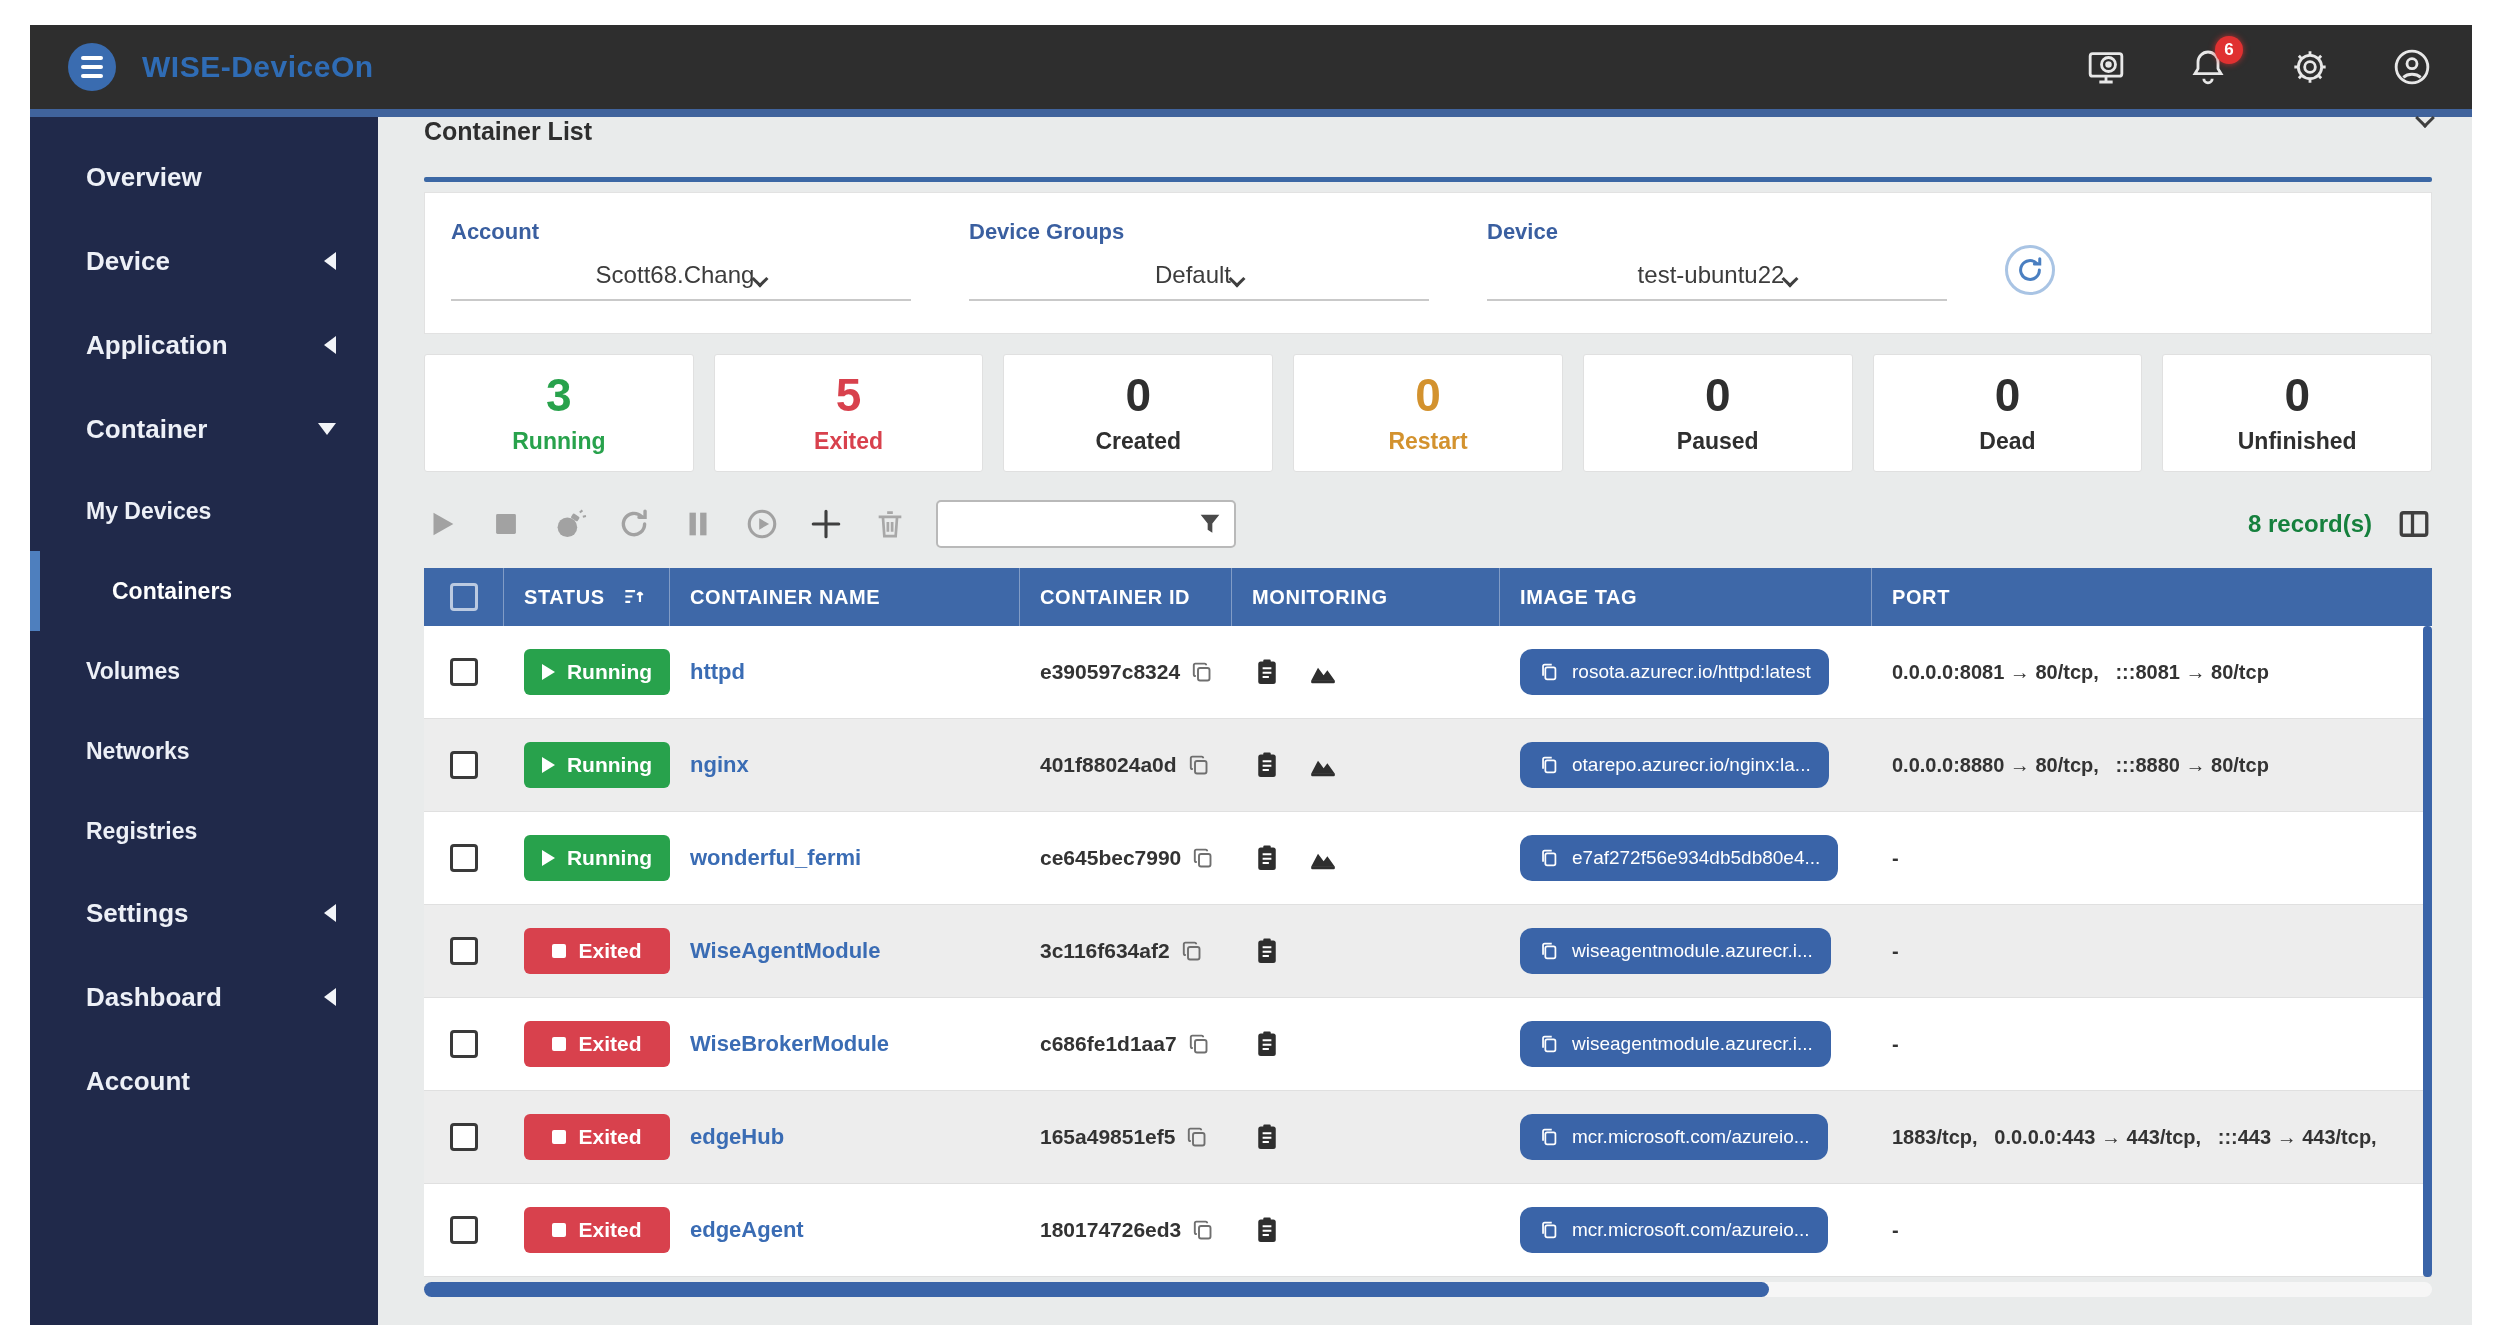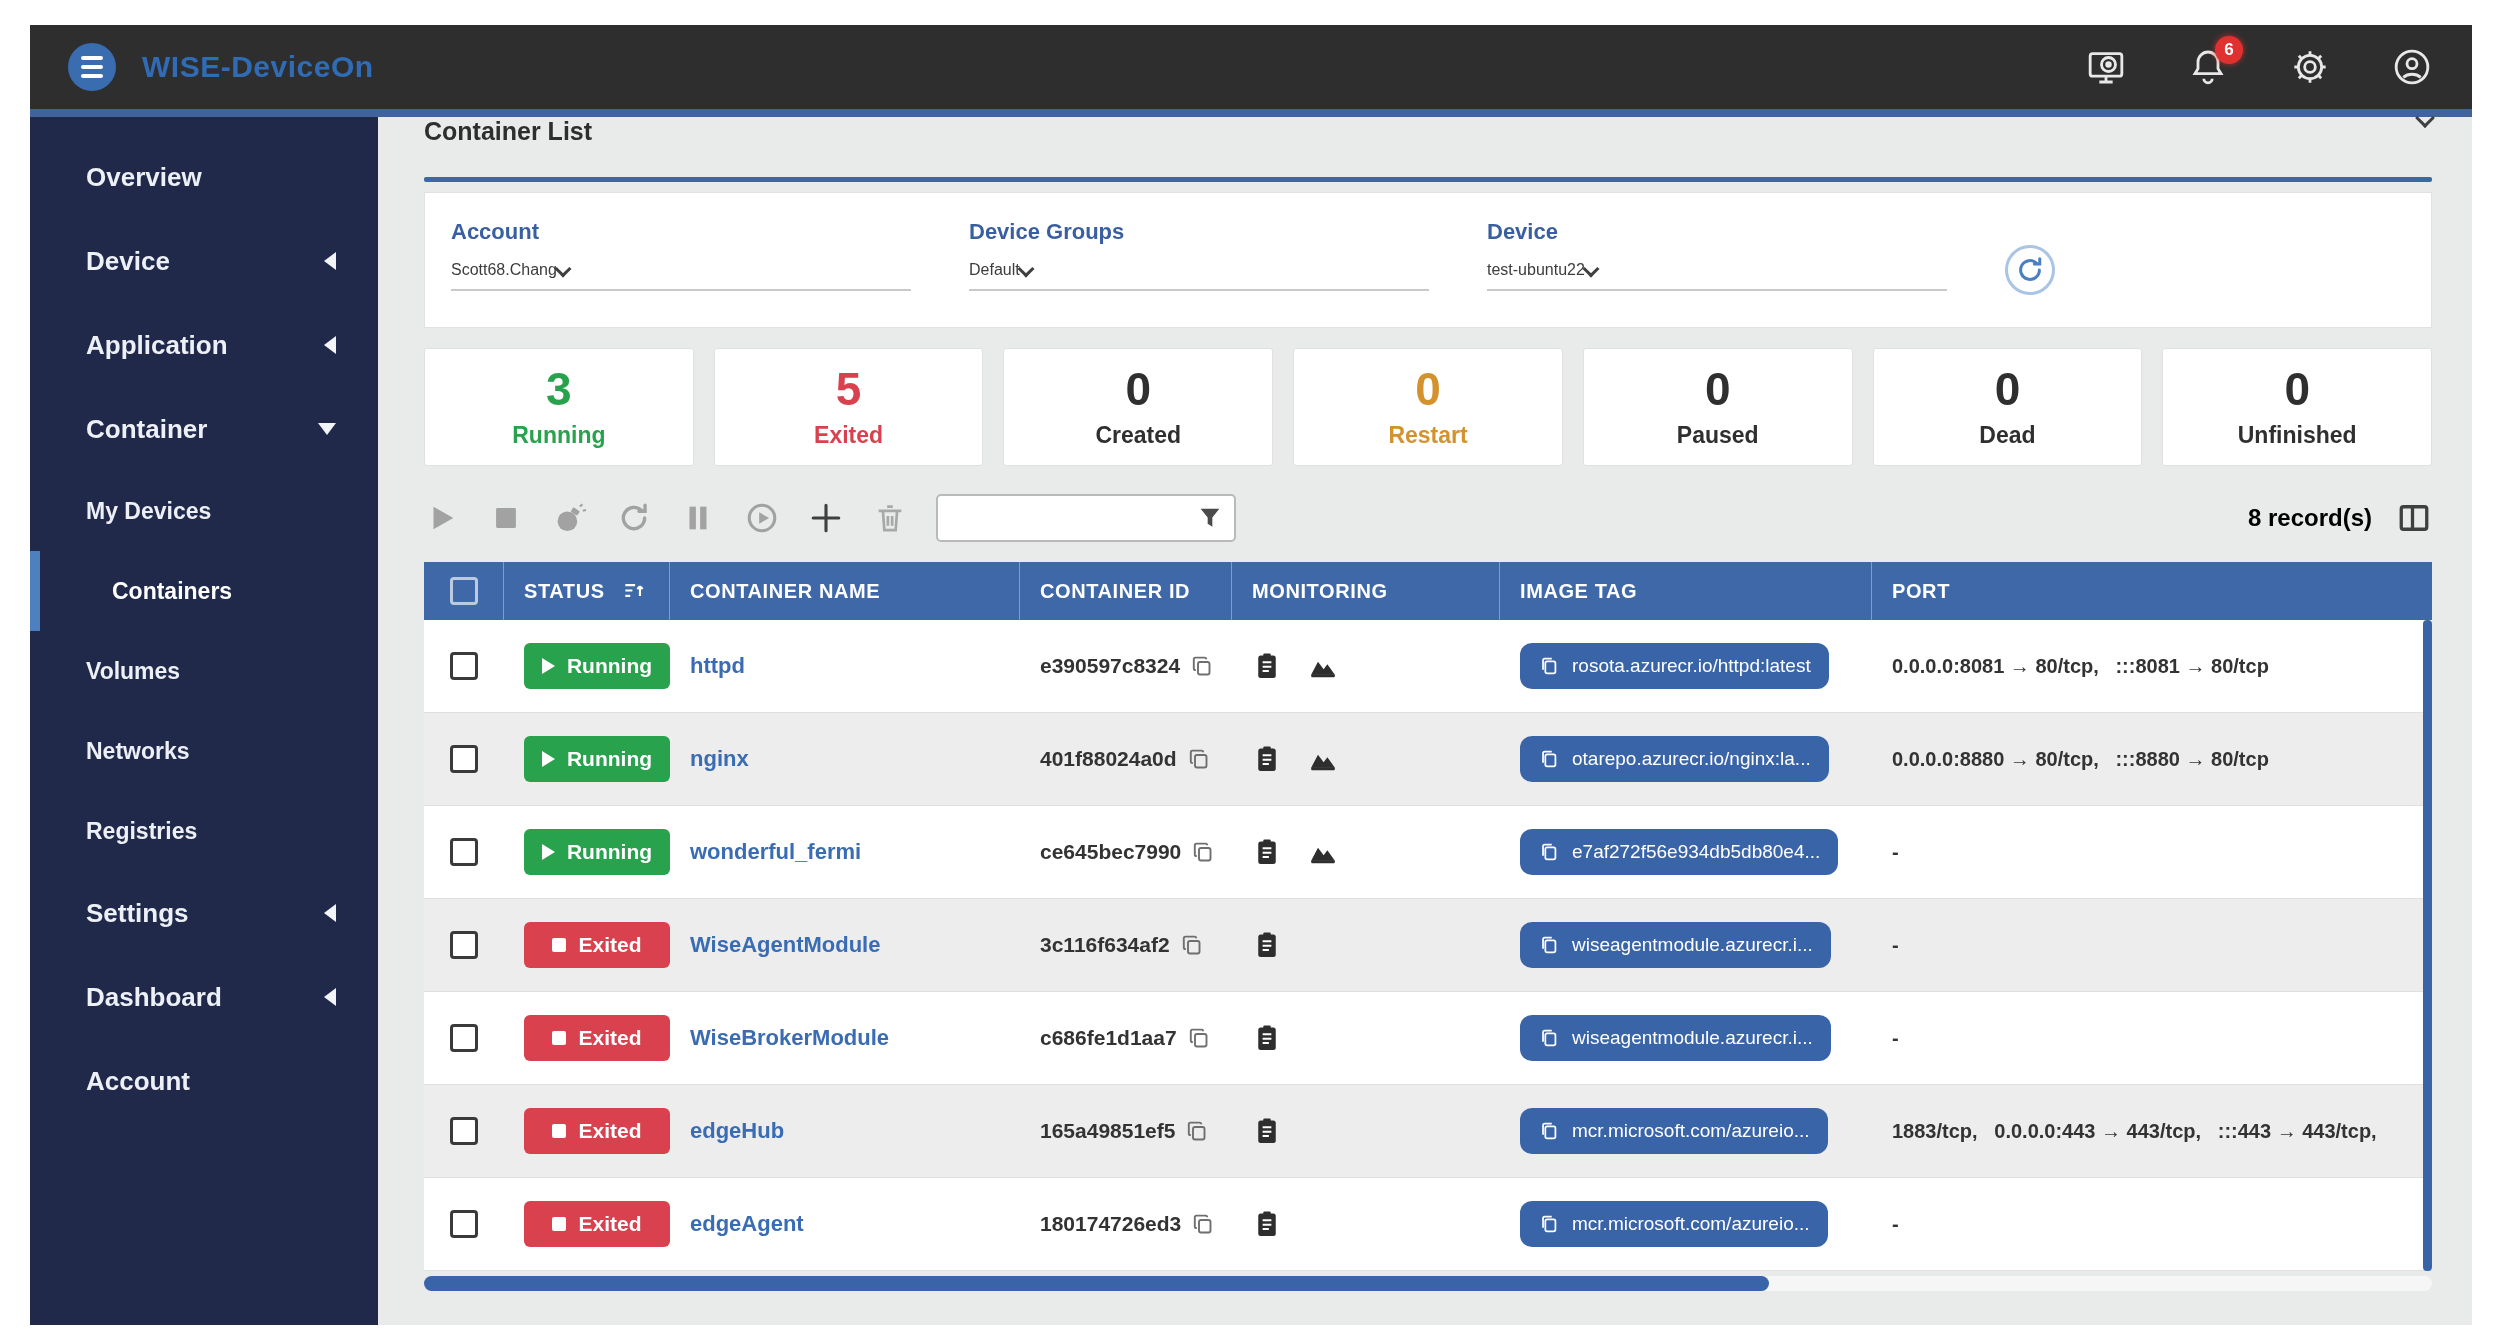--- a/index.html
+++ b/index.html
@@ -32,38 +32,38 @@
   
   .main { flex:1; background:#e9ebeb; padding:0 40px 0 46px; min-width:0; }
   .panel-head { height:60px; display:flex; justify-content:space-between; }
   .panel-title { font-size:25px; font-weight:bold; color:#2e2e2e; }
   .chev { width:14px; height:14px; border-right:3px solid #3f3f3f; border-bottom:3px solid #3f3f3f; transform:rotate(45deg); margin-top:-6px; cursor:pointer; }
   .blue-rule { height:5px; background:#3c68a5; border-radius:2px; }
 
   .filter-card { background:#fff; border:1px solid #e2e2e2; margin-top:10px; padding:26px 26px 32px; display:flex; align-items:flex-start; }
   .fgroup { width:460px; margin-right:58px; }
   .flabel { font-size:22px; font-weight:bold; color:#3a5fa0; }
-  .fvalue { margin-top:16px; display:flex; align-items:flex-end; justify-content:flex-start; border-bottom:2px solid #c9c9c9; padding-bottom:10px; font-size:16px; color:#3c3c3c; cursor:pointer; }
+  .fvalue { margin-top:16px; display:flex; align-items:flex-end; justify-content:center; border-bottom:2px solid #c9c9c9; padding-bottom:10px; font-size:24px; color:#3c3c3c; cursor:pointer; }
   .fvalue .chev { width:12px; height:12px; margin-bottom:4px; }
   .refresh-btn { width:50px; height:50px; border:3px solid #a9c4e4; border-radius:50%; display:flex; align-items:center; justify-content:center; margin-top:26px; cursor:pointer; }
   .refresh-btn svg { width:30px; height:30px; }
 
   .cards { display:flex; gap:20px; margin-top:20px; }
   .card { flex:1; background:#fff; border:1px solid #e0e0e0; border-radius:3px; height:118px; display:flex; flex-direction:column; align-items:center; justify-content:center; }
   .card .num { font-size:46px; font-weight:bold; line-height:1; }
   .card .lbl { font-size:23px; font-weight:bold; margin-top:10px; }
   .c-green { color:#28a24c; } .c-red { color:#d8414d; } .c-dark { color:#2f2f2f; } .c-orange { color:#d3922e; }
 
   .toolbar { display:flex; align-items:center; margin-top:24px; height:56px; }
   .tool { width:36px; height:36px; margin-right:28px; display:flex; align-items:center; justify-content:center; cursor:pointer; }
   .tool svg { width:34px; height:34px; }
   .searchbox { width:300px; height:48px; background:#fff; border:2px solid #b9b9b9; border-radius:5px; display:flex; align-items:center; padding:0 10px; }
   .searchbox input { flex:1; border:none; outline:none; font-size:22px; min-width:0; font-family:"Liberation Sans", sans-serif; }
   .searchbox svg { width:28px; height:28px; flex:0 0 auto; }
-  .records { margin-left:auto; font-size:24px; font-weight:bold; color:#000000; }
+  .records { margin-left:auto; font-size:24px; font-weight:bold; color:#15803d; }
   .cols-btn { width:36px; height:36px; margin-left:24px; cursor:pointer; }
   .cols-btn svg { width:36px; height:36px; }
 
   
   .table { margin-top:16px; position:relative; background:#fff; }
   .thead { display:flex; align-items:center; background:#3e68a8; height:58px; color:#fff; font-size:20px; font-weight:bold; letter-spacing:.6px; }
   .th { display:flex; align-items:center; height:100%; padding-left:20px; border-right:1px solid rgba(255,255,255,.35); }
   .trow { display:flex; align-items:center; height:93px; background:#fff; border-bottom:1px solid #e0e0e0; }
   .trow.alt { background:#ededed; }
   .td { display:flex; align-items:center; padding-left:20px; }

